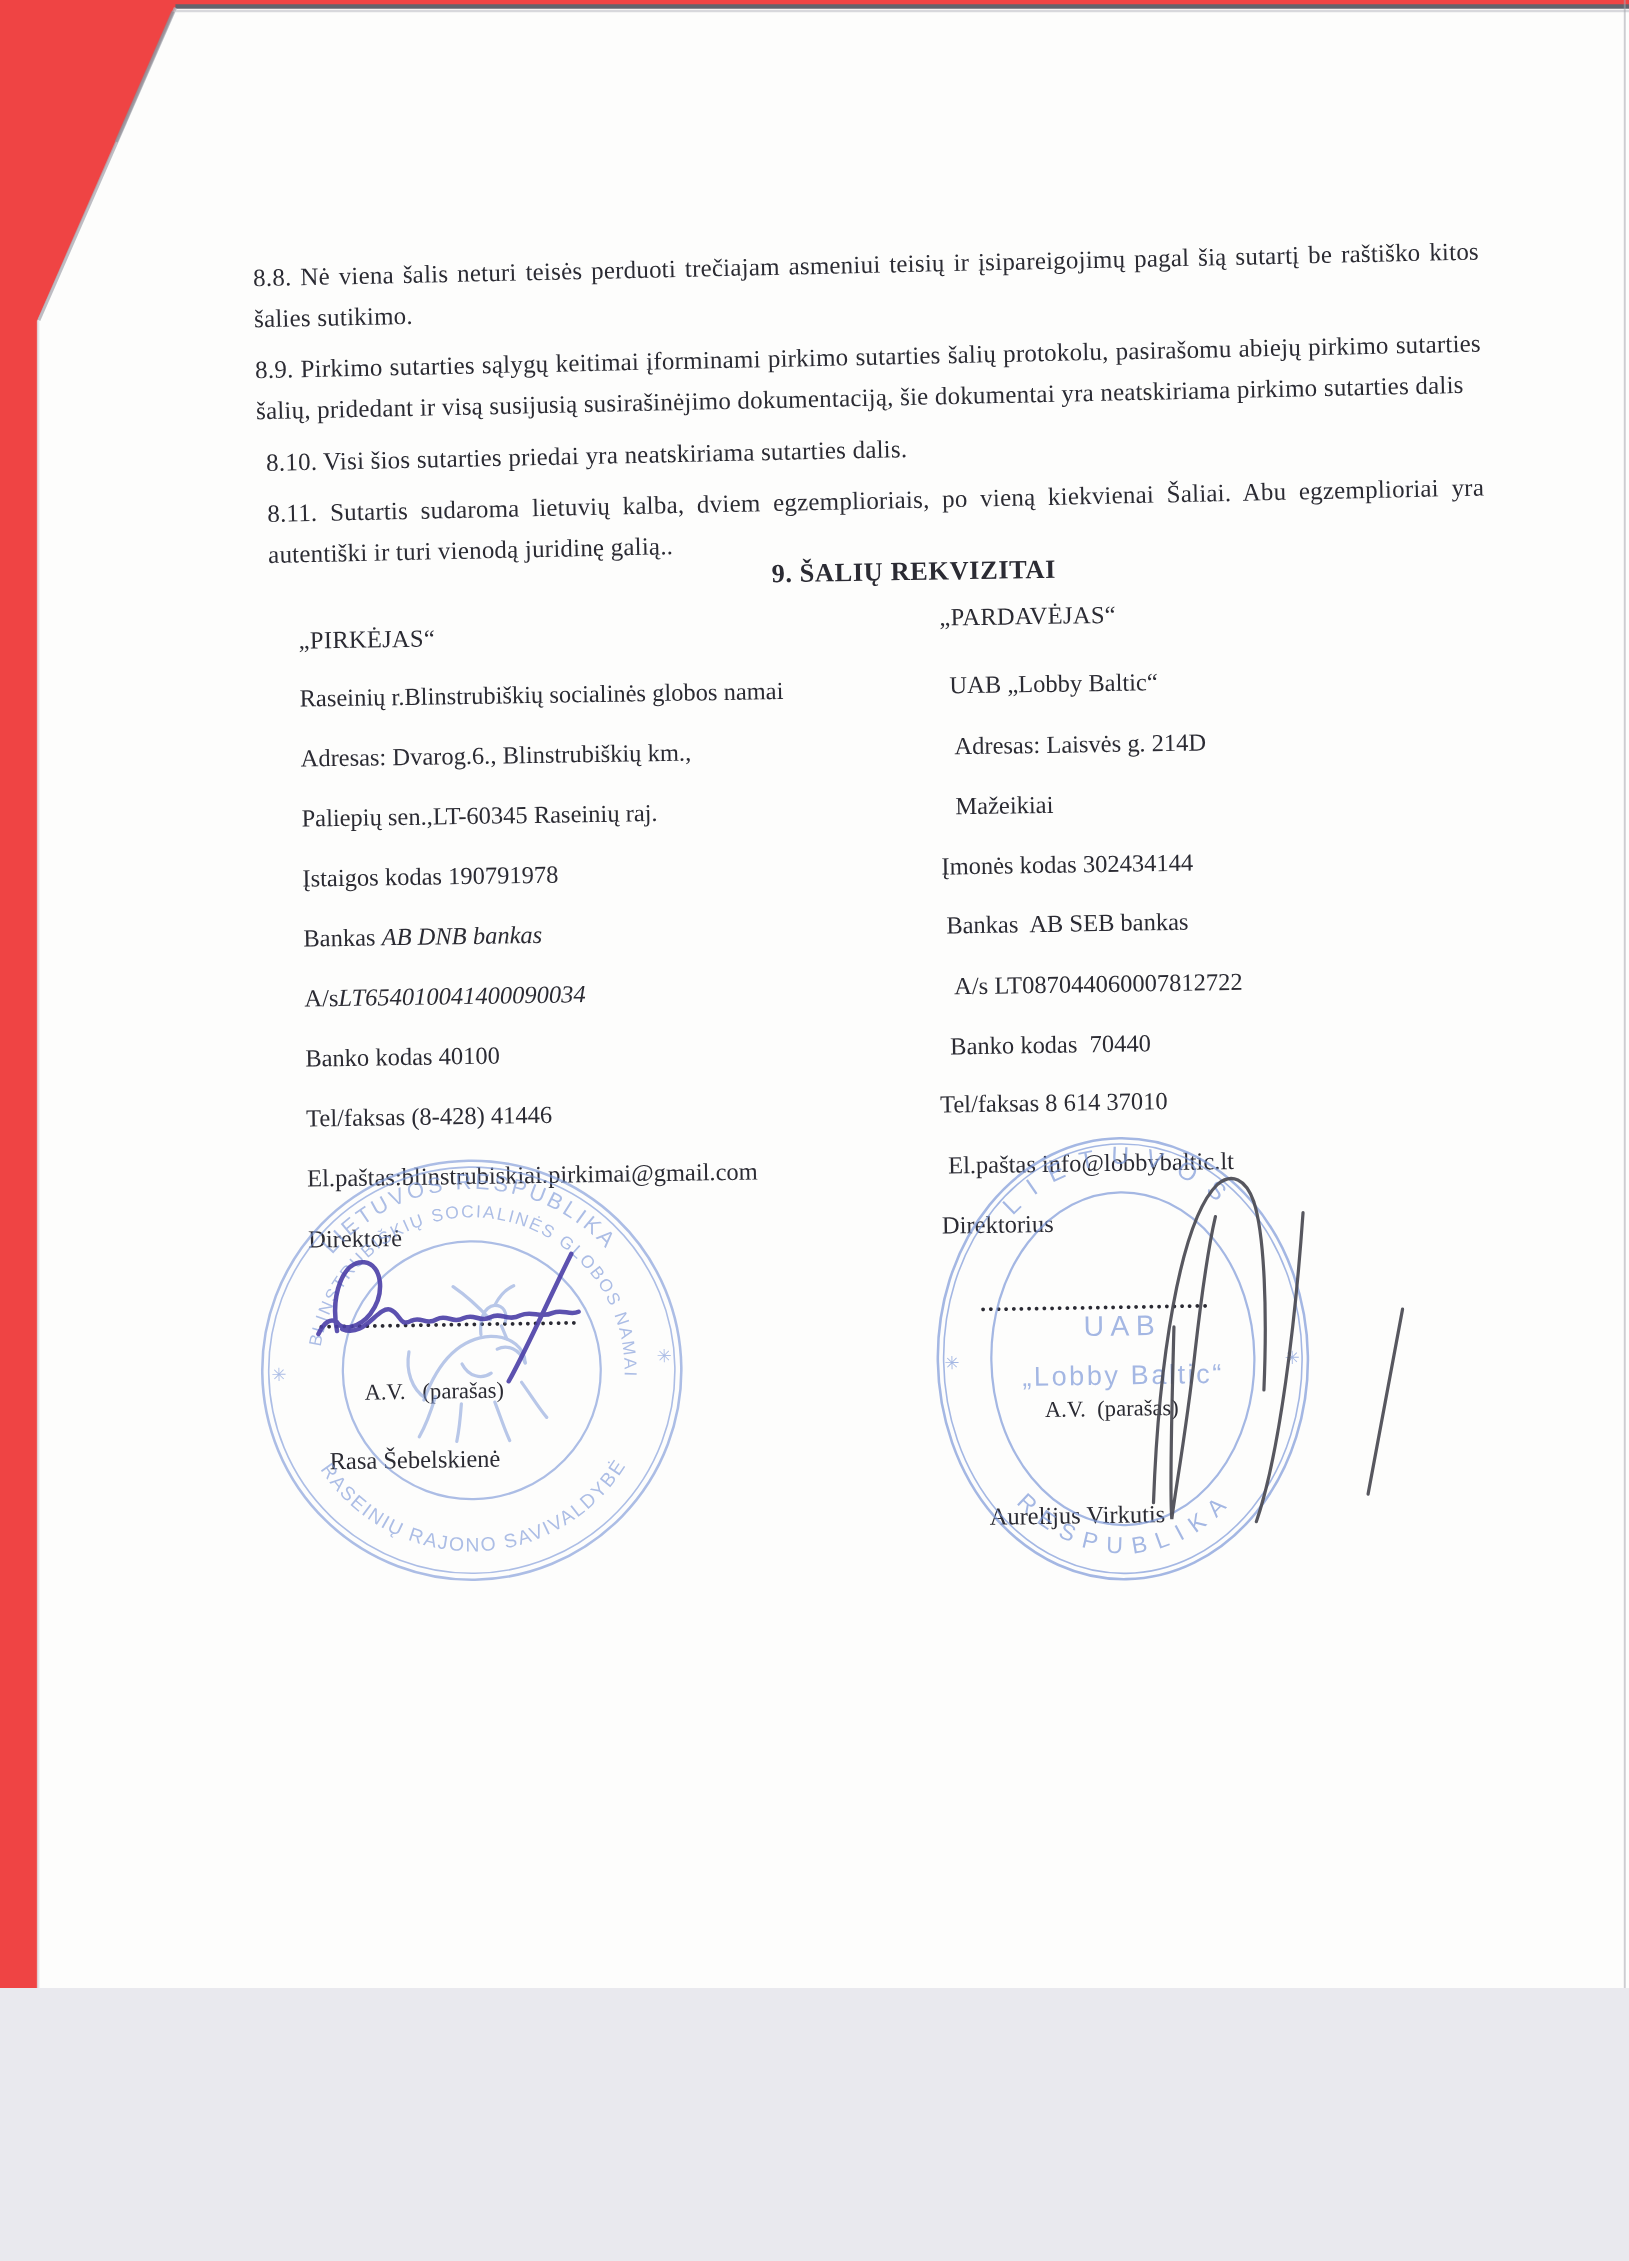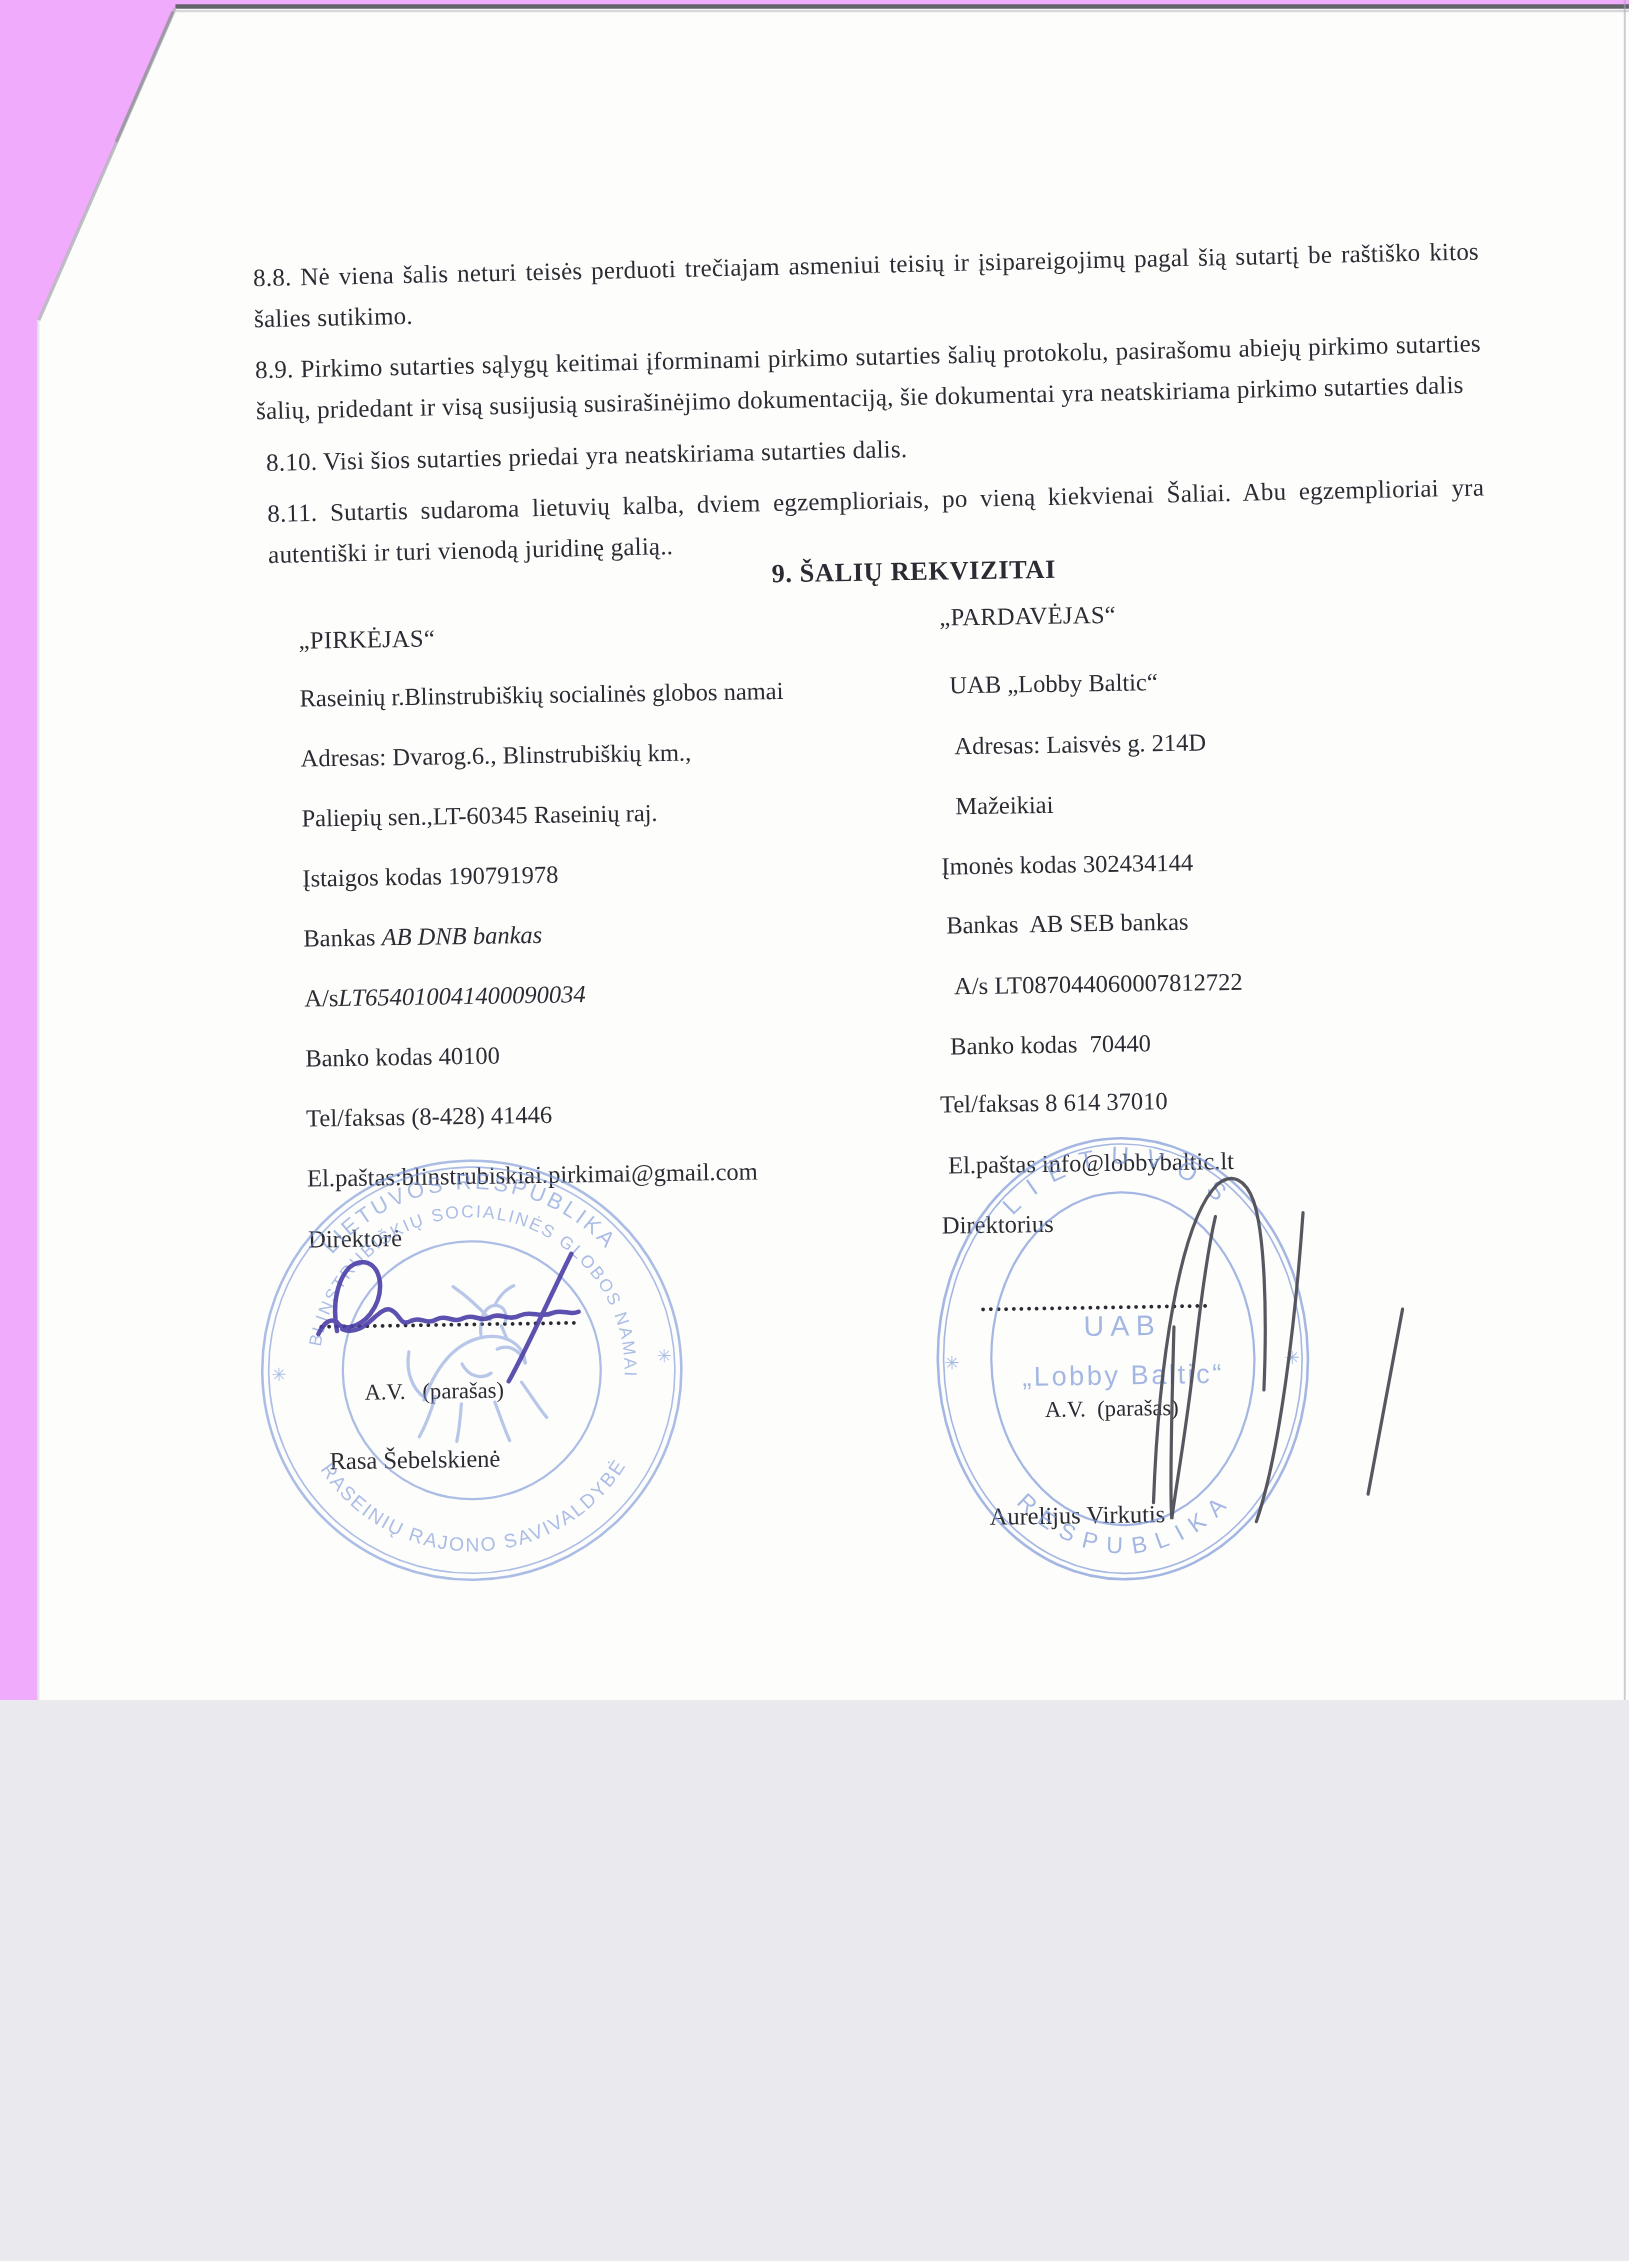--- a/index.html
+++ b/index.html
@@ -1,16 +1,16 @@
 <!DOCTYPE html>
 <html style="font-size:10.3px"><head>
 <meta charset="utf-8">
 <style>
   html,body{margin:0;padding:0;background:#e9e9ee;}
-  .page{position:relative;width:1630px;height:1700px;background:#f0abfc;overflow:hidden;
+  .page{position:relative;width:1630px;height:1988px;background:#ef4444;overflow:hidden;
         font-family:"Liberation Serif","DejaVu Serif",serif;color:#2b2b33;}
   .edges{position:absolute;left:0;top:0;pointer-events:none;}
   .doc{position:absolute;left:0;top:0;width:1630px;height:2261px;
        transform:rotate(-0.9deg);transform-origin:271px 277px;}
   .p-block{position:absolute;left:253px;top:257px;width:1226px;text-align:justify;
            font-size:25px;line-height:41px;letter-spacing:0.2px;
            transform:rotate(-0.35deg);transform-origin:left top;}
   .p-block p{margin:0 0 0 0;}
   .p-block p + p{margin-top:10.3px;}
   .p-indent{padding-left:9px;}

